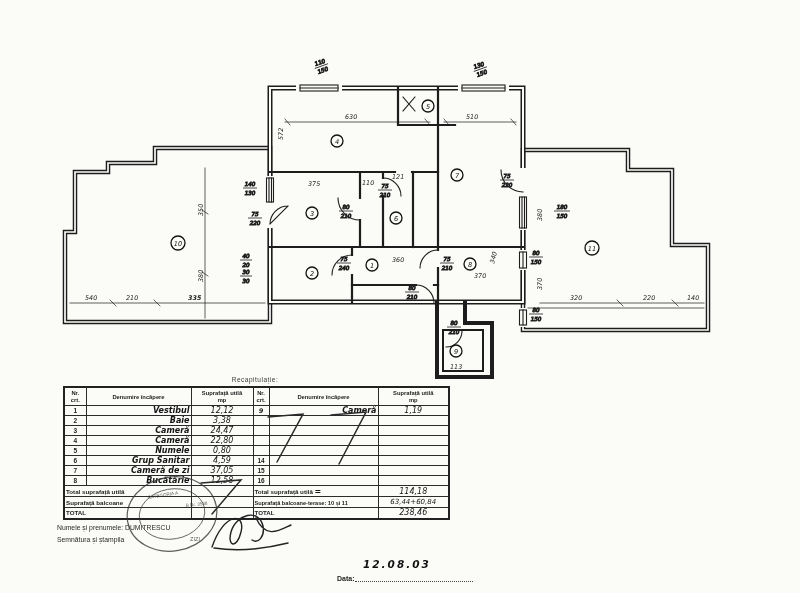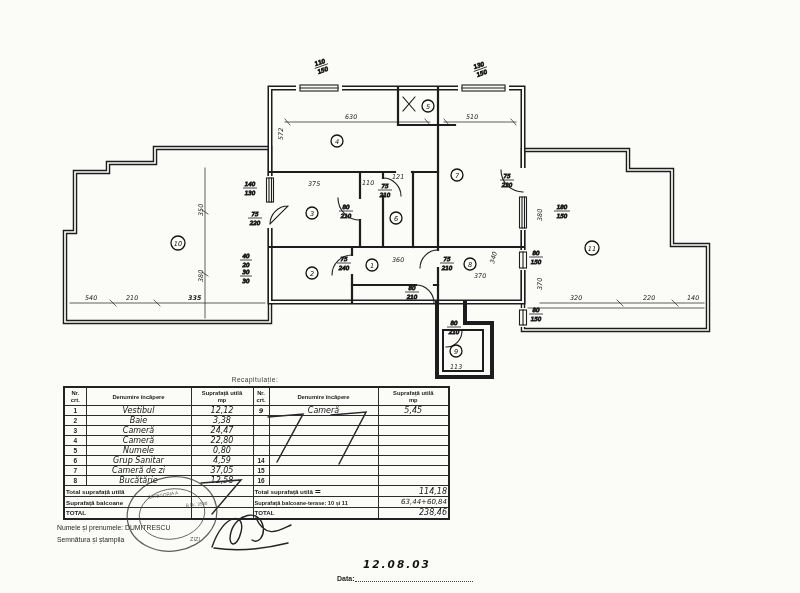--- a/index.html
+++ b/index.html
@@ -20,25 +20,25 @@
     font-size:6.5px;color:#3a3a3a;letter-spacing:.5px;z-index:2;filter:blur(.2px);}
   table.recap{position:absolute;left:63px;top:386px;width:385px;border-collapse:collapse;
     table-layout:fixed;z-index:2;border:2px solid #222;}
   table.recap td,table.recap th{border:1px solid #2b2b2b;padding:0 1px;overflow:hidden;
     white-space:nowrap;vertical-align:middle;}
   th .h2l{display:block;line-height:1.15;}
   table.recap th{font-size:5.8px;font-weight:bold;text-align:center;color:#222;height:17px;}
   tr.data{height:9.5px;}
   td.nr{font-size:6.5px;font-weight:bold;text-align:center;}
   .hw{font-family:"DejaVu Sans",sans-serif;font-style:italic;font-size:8px;color:#151515;}
-  td.name{text-align:center;}
+  td.name{text-align:right;font-weight:bold;}
   td.area{text-align:center;margin-left:12px;}
   tr.foot{height:11px;}
   td.flabel{font-size:6.2px;font-weight:bold;padding-left:2px;}
-  td.fval{text-align:right;}
+  td.fval{text-align:center;}
 
   
   .foot-line{position:absolute;font-size:6.8px;color:#2a2a2a;z-index:2;}
   .date-wrap{position:absolute;left:337px;top:520px;z-index:2;margin-top:44px;}
   .date-label{font-size:7px;font-weight:bold;color:#222;display:inline-block;vertical-align:bottom;}
   .date-dots{display:inline-block;width:118px;border-bottom:1.5px dotted #444;height:12px;vertical-align:bottom;}
   .date-value{position:absolute;left:26px;top:-6px;font-family:"DejaVu Sans",sans-serif;
     font-style:italic;font-weight:bold;font-size:10.5px;letter-spacing:2px;color:#111;}
 </style>
 </head>
@@ -308,21 +308,21 @@
             <span class="h2l">mp</span>
           </th>
     </tr>
 
     <tr class="data">
       <td class="nr">1</td>
       <td class="name hw">Vestibul</td>
       <td class="area hw">12,12</td>
       <td class="nr hw">9</td>
       <td class="name hw">Cameră</td>
-      <td class="area hw">5,45</td>
+      <td class="area hw">1,19</td>
     </tr>
     <tr class="data">
       <td class="nr">2</td>
       <td class="name hw">Baie</td>
       <td class="area hw">3,38</td>
       <td class="nr hw"></td>
       <td class="name hw"></td>
       <td class="area hw"></td>
     </tr>
     <tr class="data">

